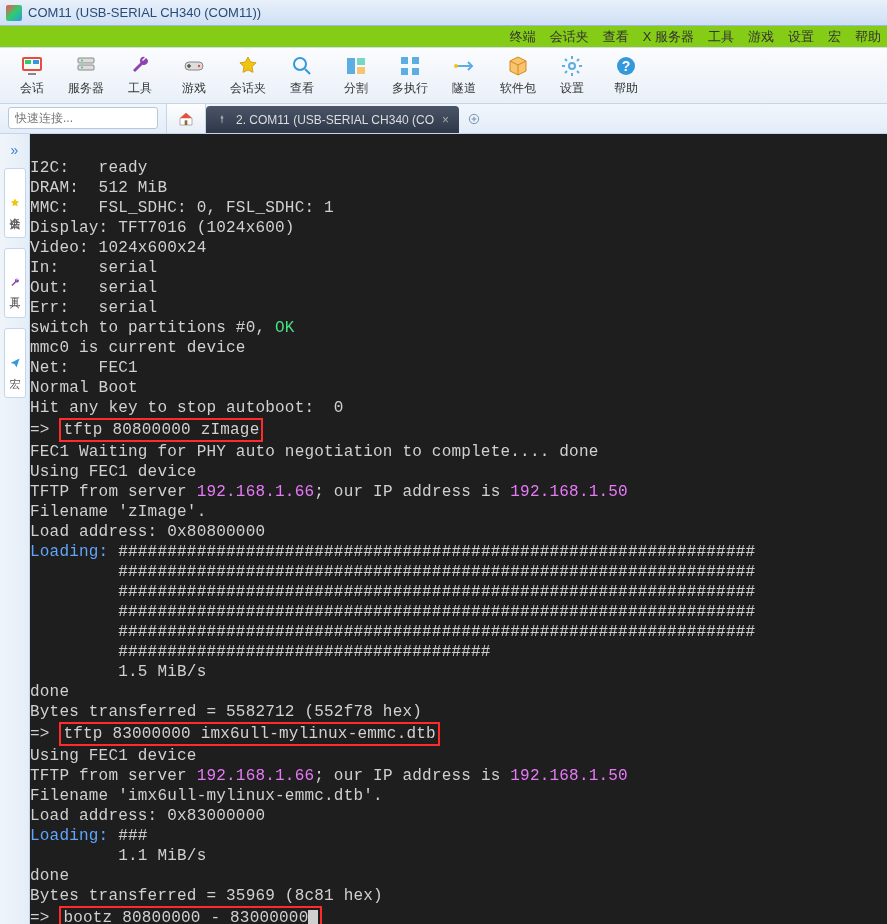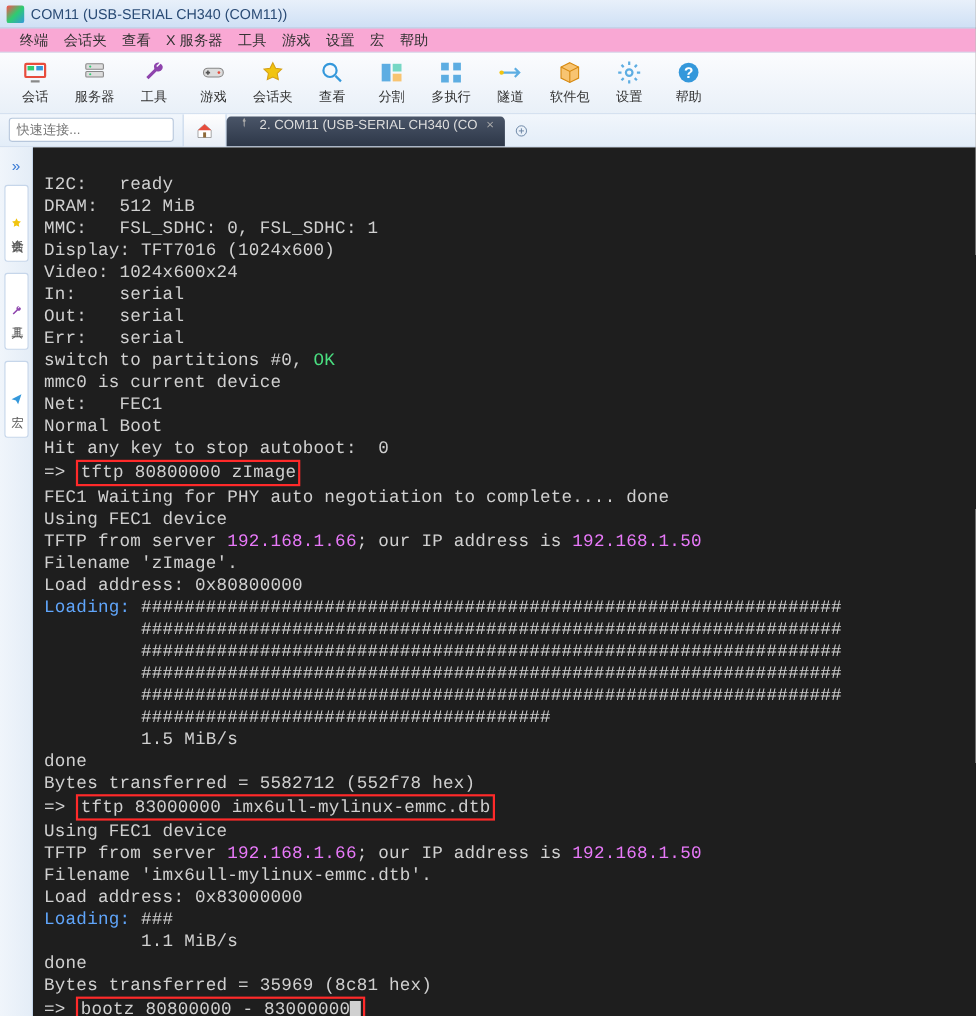--- a/index.html
+++ b/index.html
@@ -1,37 +1,37 @@
 <!DOCTYPE html>
 <html><head>
 <meta charset="utf-8">
 <style>
   * { margin: 0; padding: 0; box-sizing: border-box; }
   body { font-family: "Microsoft YaHei", Tahoma, sans-serif; font-size: 12px; background: #fff; width: 887px; height: 924px; overflow: hidden; }
   .titlebar { height: 26px; background: linear-gradient(#e8f0fa, #cfe0f5); display: flex; align-items: center; padding: 0 6px; border-bottom: 1px solid #a0b8d8; }
   .titlebar .app-ico { width: 16px; height: 16px; margin-right: 6px; background: linear-gradient(135deg,#ff4d4d,#2ecc71,#3498db); border-radius:2px; }
   .titlebar .txt { color: #2a4b75; font-size: 13px; }
-  .menubar { height: 22px; background: #f9a8d4; display: flex; align-items: center; padding: 0 18px; border-bottom: 1px solid #d0dced; gap: 14px; font-size: 13px; color: #333; }
+  .menubar { height: 22px; background: #84cc16; display: flex; align-items: center; padding: 0 6px; border-bottom: 1px solid #d0dced; gap: 14px; font-size: 13px; color: #333; justify-content: flex-end; }
   .menubar span { cursor: default; }
   .toolbar { height: 56px; background: linear-gradient(#fbfcfe,#e9f0f8); display: flex; align-items: center; padding: 2px 8px; border-bottom: 1px solid #c6d6ea; gap: 6px; }
   .tbtn { display: flex; flex-direction: column; align-items: center; justify-content: center; width: 48px; height: 48px; border-radius: 4px; cursor: pointer; }
   .tbtn svg { width: 24px; height: 24px; }
   .tbtn .lbl { font-size: 12px; color: #333; margin-top: 2px; text-align: center; }
   .row2 { height: 30px; background: linear-gradient(#f1f6fc,#e3edf8); display: flex; align-items: stretch; border-bottom: 1px solid #c6d6ea; }
   .quickconn { margin: 3px 8px; width: 150px; height: 22px; border: 1px solid #b7c7dc; border-radius: 3px; background:#fff; display:flex; align-items:center; padding:0 6px; color:#888; font-size:12px; }
   .quickconn input { border:none; outline:none; width:100%; font-size:12px; color:#333; }
   .hometab { width:40px; display:flex; align-items:center; justify-content:center; background: linear-gradient(#fefefe,#e8eef6); border-right:1px solid #c6d6ea; border-left:1px solid #c6d6ea; }
-  .tab { display:flex; align-items:flex-start; background: linear-gradient(#4a5568,#2d3748); color:#ddd; padding: 0 10px; border-top-left-radius:4px; border-top-right-radius:4px; margin: 2px 0 0 0; gap:8px; max-width:300px; }
+  .tab { display:flex; align-items:center; background: linear-gradient(#4a5568,#2d3748); color:#ddd; padding: 0 10px; border-top-left-radius:4px; border-top-right-radius:4px; margin: 2px 0 0 0; gap:8px; max-width:300px; }
   .tab .close { color:#aaa; cursor:pointer; }
   .addtab { width:30px; display:flex; align-items:center; justify-content:center; color:#6a84a3; }
   .content { display:flex; height: calc(924px - 26px - 22px - 56px - 30px); }
   .sidebar { width: 30px; background: linear-gradient(90deg,#f0f5fb,#e4edf7); border-right:1px solid #c6d6ea; display:flex; flex-direction:column; align-items:center; padding-top:8px; gap:10px; }
   .sidebar .sbtn { width:22px; height:70px; writing-mode:vertical-rl; display:flex; align-items:center; justify-content:center; font-size:11px; color:#555; border:1px solid #c6d6ea; background:#fff; border-radius:3px; cursor:pointer; }
   .sidebar .arrow { color:#3a7bd5; font-size:14px; cursor:pointer; }
-  .term { flex:1; background:#1e1e1e; color:#d0d0d0; font-family:"Consolas","Courier New",monospace; font-size:16px; line-height:20px; padding: 4px 10px; overflow:hidden; white-space:pre; position:relative; letter-spacing:0.2px; }
+  .term { flex:1; background:#1e1e1e; color:#d0d0d0; font-family:"Consolas","Courier New",monospace; font-size:16px; line-height:20px; padding: 4px 0; overflow:hidden; white-space:pre; position:relative; letter-spacing:0.2px; }
   .term .ok { color:#4ade80; }
   .term .ip { color:#e879f9; }
   .term .load { color:#60a5fa; }
   .term .hl { border:2px solid #ff2a2a; display:inline-block; padding: 0 2px; }
   .cursor { display:inline-block; background:#d0d0d0; width:10px; height:16px; vertical-align:middle; }
   .watermark { position:absolute; bottom:4px; right:8px; color:#8a8a8a; font-family:Tahoma,sans-serif; font-size:13px; }
 </style>
 </head>
 <body>
 

